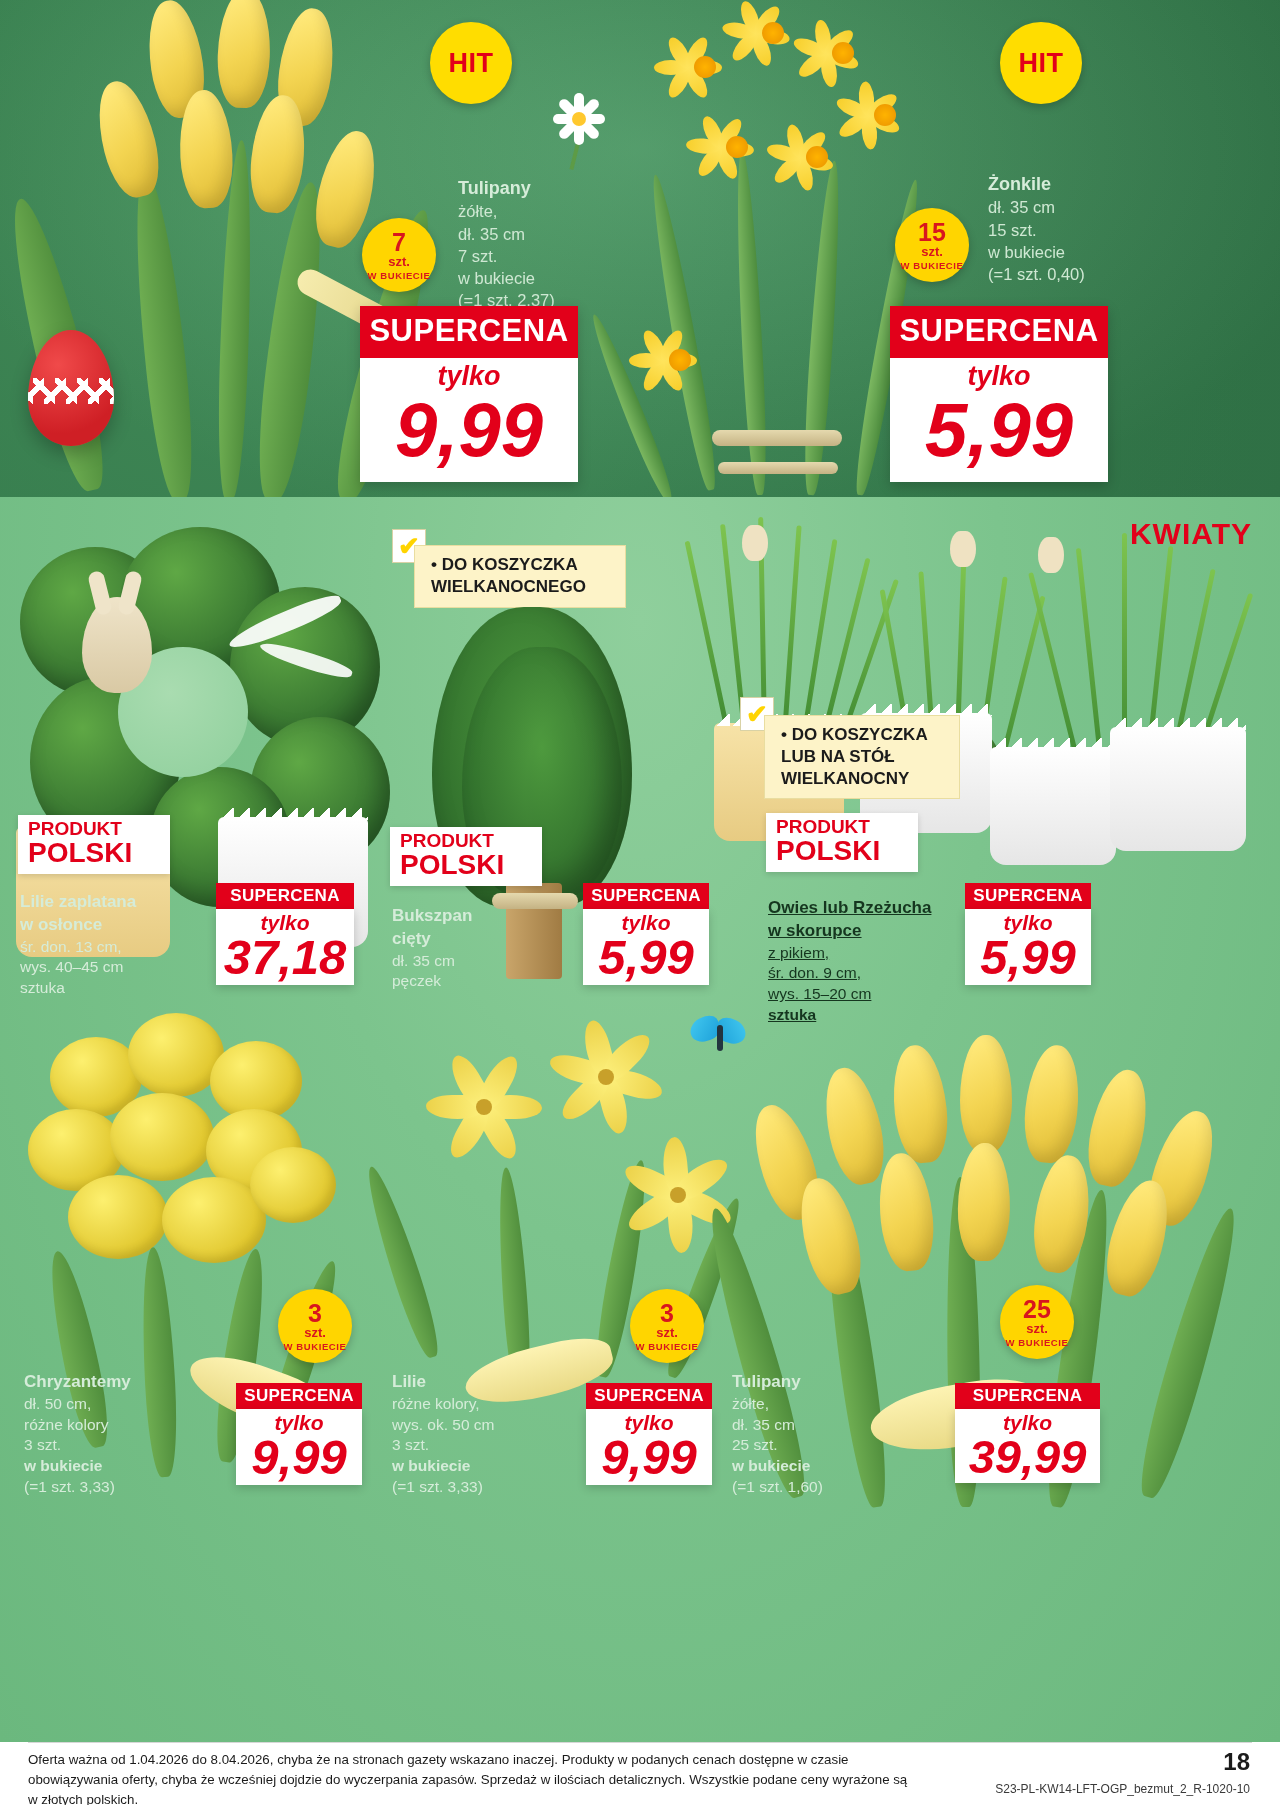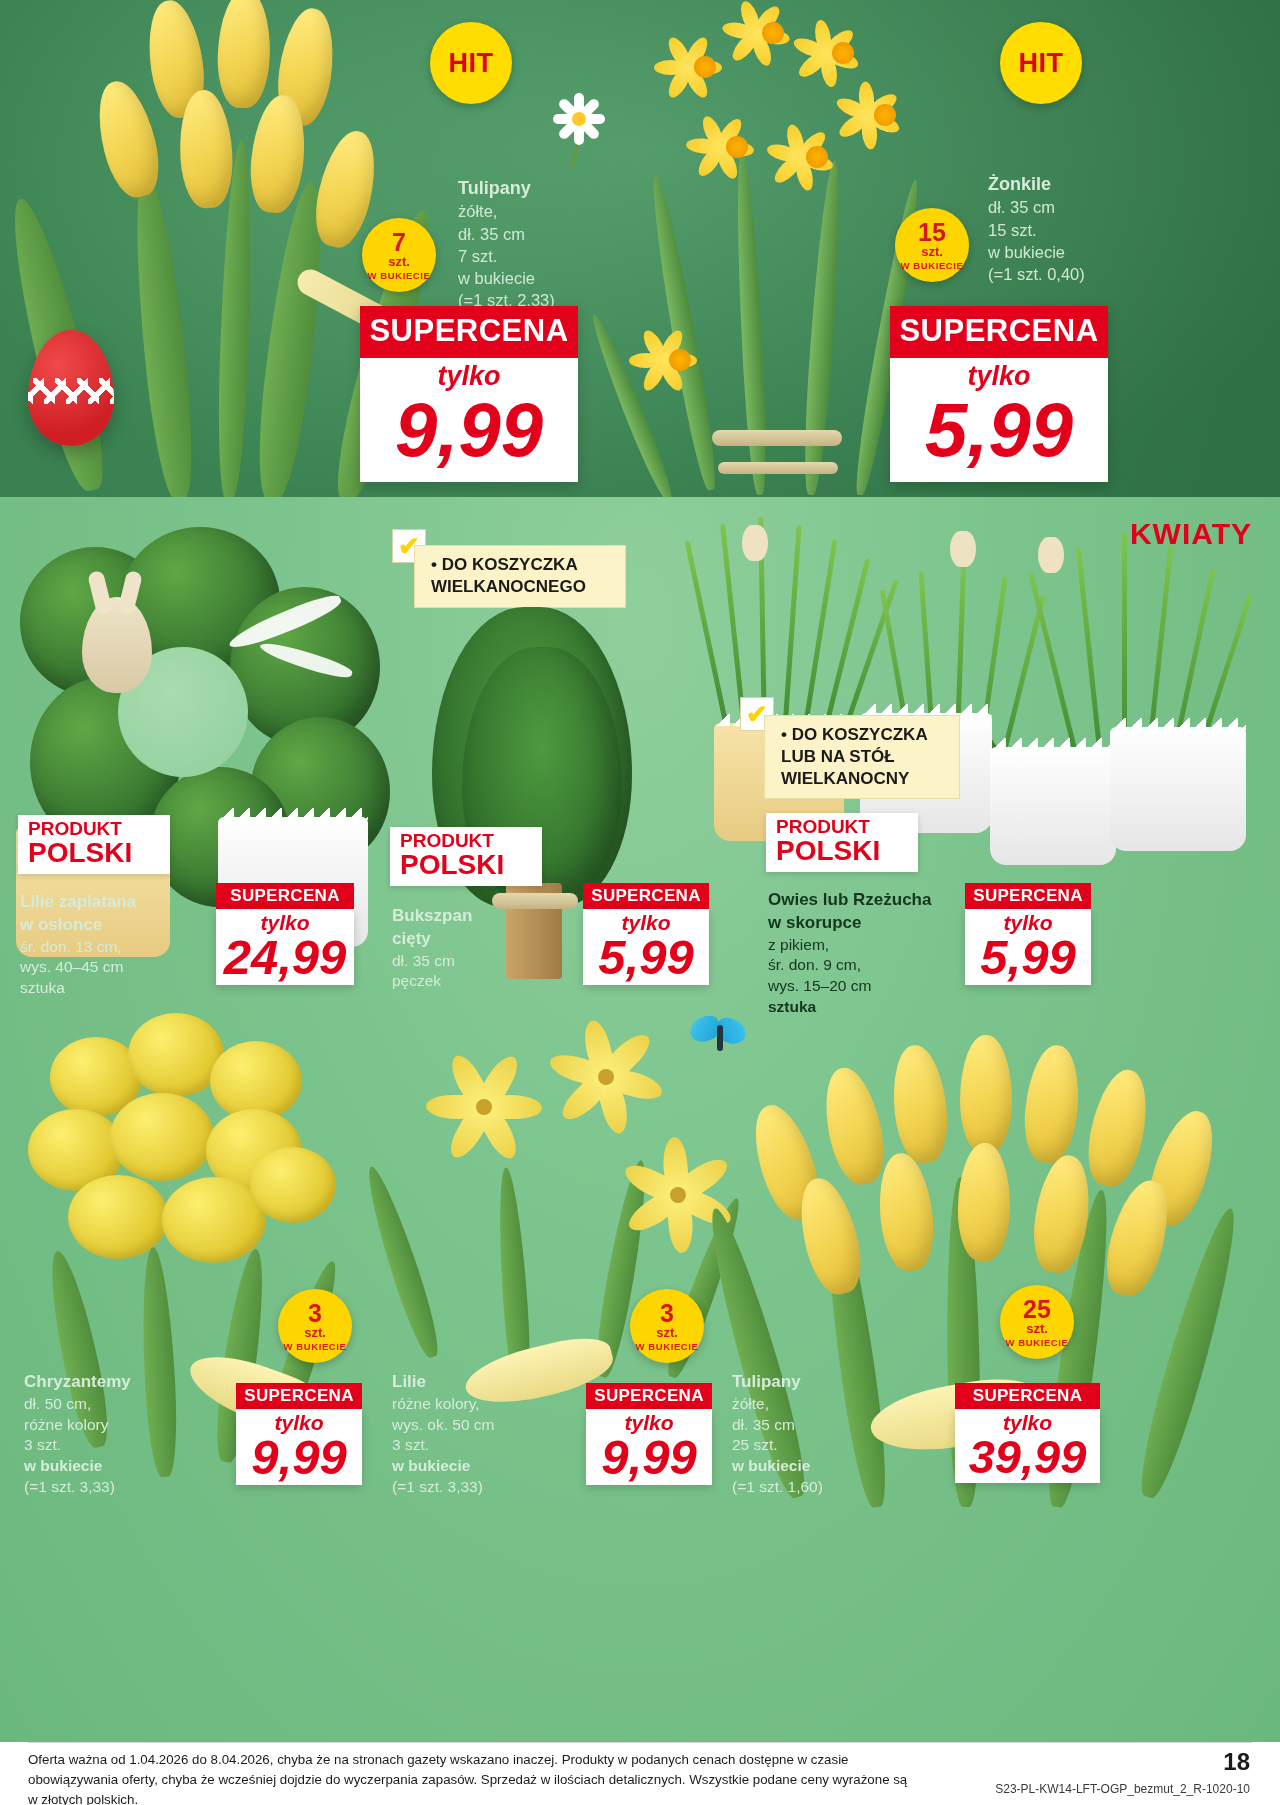--- a/index.html
+++ b/index.html
@@ -371,21 +371,21 @@
       <span class="s">szt.</span>
       <span class="b">W BUKIECIE</span>
     </div>
 
     <div class="desc" style="left:458px; top:176px;">
       <span class="nm">Tulipany</span>
       <span>żółte,</span><br>
       <span>dł. 35 cm</span><br>
       <span>7 szt.</span><br>
       <span>w bukiecie</span><br>
-      <span>(=1 szt. 2,33)</span>
+      <span>(=1 szt. 2,37)</span>
     </div>
 
     <div class="desc" style="left:988px; top:172px;">
       <span class="nm">Żonkile</span>
       <span>dł. 35 cm</span><br>
       <span>15 szt.</span><br>
       <span>w bukiecie</span><br>
       <span>(=1 szt. 0,40)</span>
     </div>
 
@@ -433,21 +433,21 @@
       <span class="nm">w osłonce</span>
       <span>śr. don. 13 cm,</span><br>
       <span>wys. 40–45 cm</span><br>
       <span>sztuka</span>
     </div>
 
     <div class="smallprice" style="left:216px; top:386px; width:138px;">
       <div class="sc">SUPERCENA</div>
       <div class="bx">
         <div class="tylko">tylko</div>
-        <div class="val">24,99</div>
+        <div class="val">37,18</div>
       </div>
     </div>
 
     <div class="check" style="left:392px; top:32px;">✔</div>
     <div class="callout" style="left:414px; top:48px; width:212px;">
       • DO KOSZYCZKA<br>WIELKANOCNEGO
     </div>
 
     <div style="position:absolute; left:418px; top:110px; width:240px; height:420px;">
       <div class="bukszpan" style="left:14px; top:0px;"></div>
@@ -518,21 +518,21 @@
     <div class="check" style="left:740px; top:200px;">✔</div>
     <div class="callout" style="left:764px; top:218px; width:196px;">
       • DO KOSZYCZKA<br>LUB NA STÓŁ<br>WIELKANOCNY
     </div>
 
     <div class="polski" style="left:766px; top:316px; width:152px;">
       <span class="a">PRODUKT</span>
       <span class="b">POLSKI</span>
     </div>
 
-    <div class="pdesc dark" style="left:768px; top:392px; width:200px;">
+    <div class="pdesc dark" style="left:768px; top:400px; width:200px;text-decoration:underline;">
       <span class="nm">Owies lub Rzeżucha</span>
       <span class="nm">w skorupce</span>
       <span>z pikiem,</span><br>
       <span>śr. don. 9 cm,</span><br>
       <span>wys. 15–20 cm</span><br>
       <span style="font-weight:bold">sztuka</span>
     </div>
 
     <div class="smallprice" style="left:965px; top:386px; width:126px;">
       <div class="sc">SUPERCENA</div>

